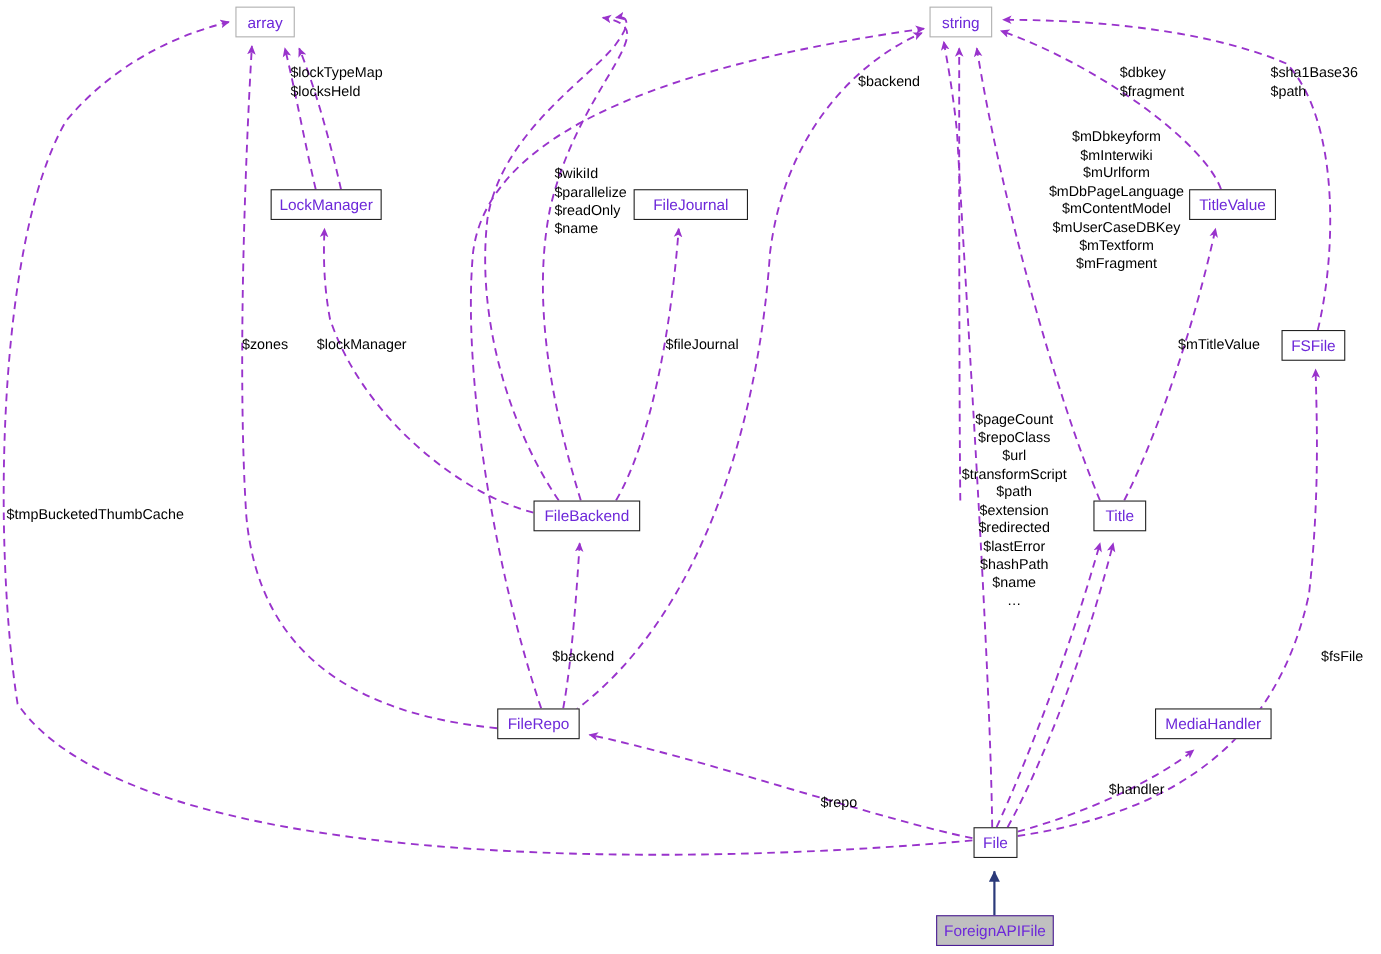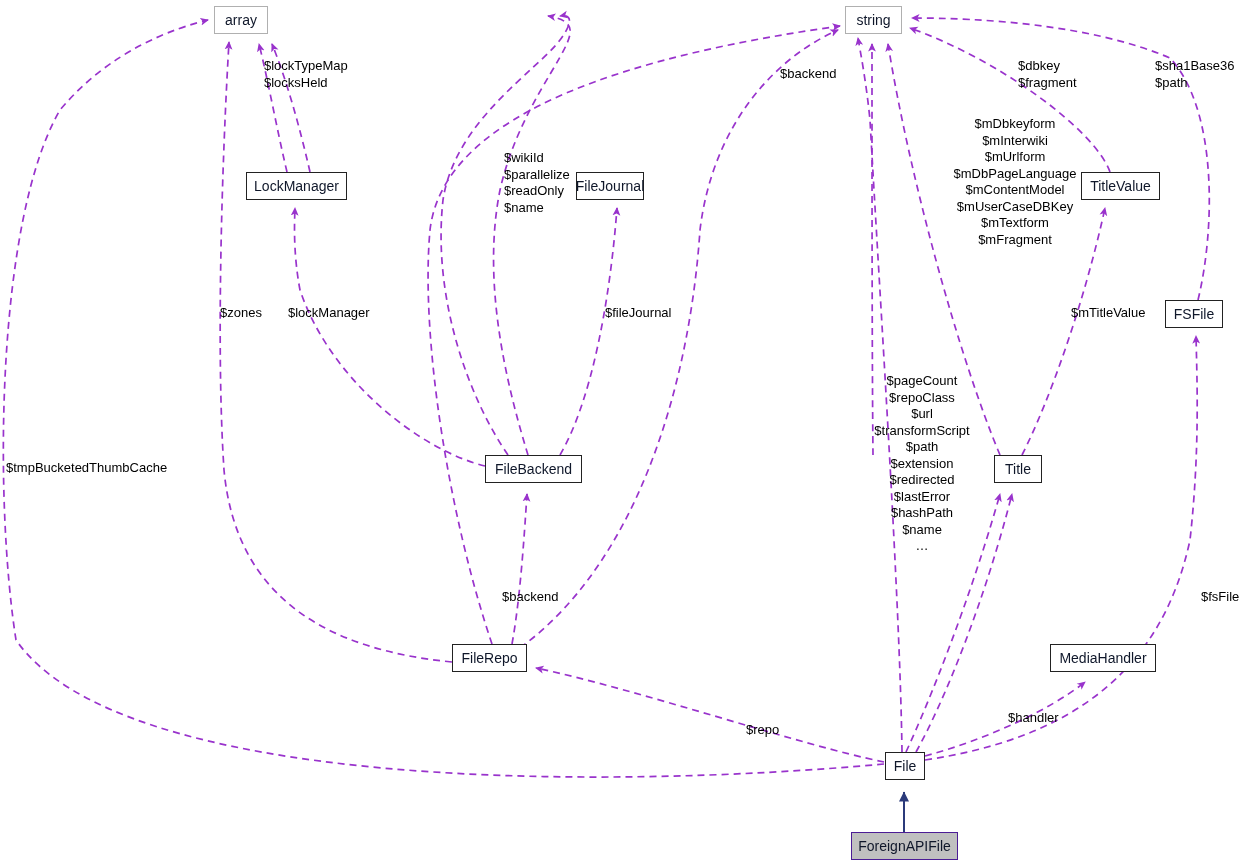--- a/index.html
+++ b/index.html
@@ -26,21 +26,21 @@
     height: 867px;
   }
   .node {
     position: absolute;
     box-sizing: border-box;
     display: flex;
     align-items: center;
     justify-content: center;
     font-size: 14px;
     line-height: 1;
-    color: #0f172a;
+    color: #6d28d9;
     white-space: nowrap;
     background: #ffffff;
     z-index: 5;
   }
   .node.builtin {
     border: 1px solid #b0b0b0;
   }
   .node.cls {
     border: 1px solid #222222;
   }
@@ -131,21 +131,21 @@
   </div>
 
   <div class="node builtin" style="left:845px; top:6px; width:57px; height:28px;">
     <span>string</span>
   </div>
 
   <div class="node cls" style="left:246px; top:172px; width:101px; height:28px;">
     <span>LockManager</span>
   </div>
 
-  <div class="node cls" style="left:576px; top:172px; width:68px; height:28px;">
+  <div class="node cls" style="left:576px; top:172px; width:104px; height:28px;">
     <span>FileJournal</span>
   </div>
 
   <div class="node cls" style="left:1081px; top:172px; width:79px; height:28px;">
     <span>TitleValue</span>
   </div>
 
   <div class="node cls" style="left:1165px; top:300px; width:58px; height:28px;">
     <span>FSFile</span>
   </div>

